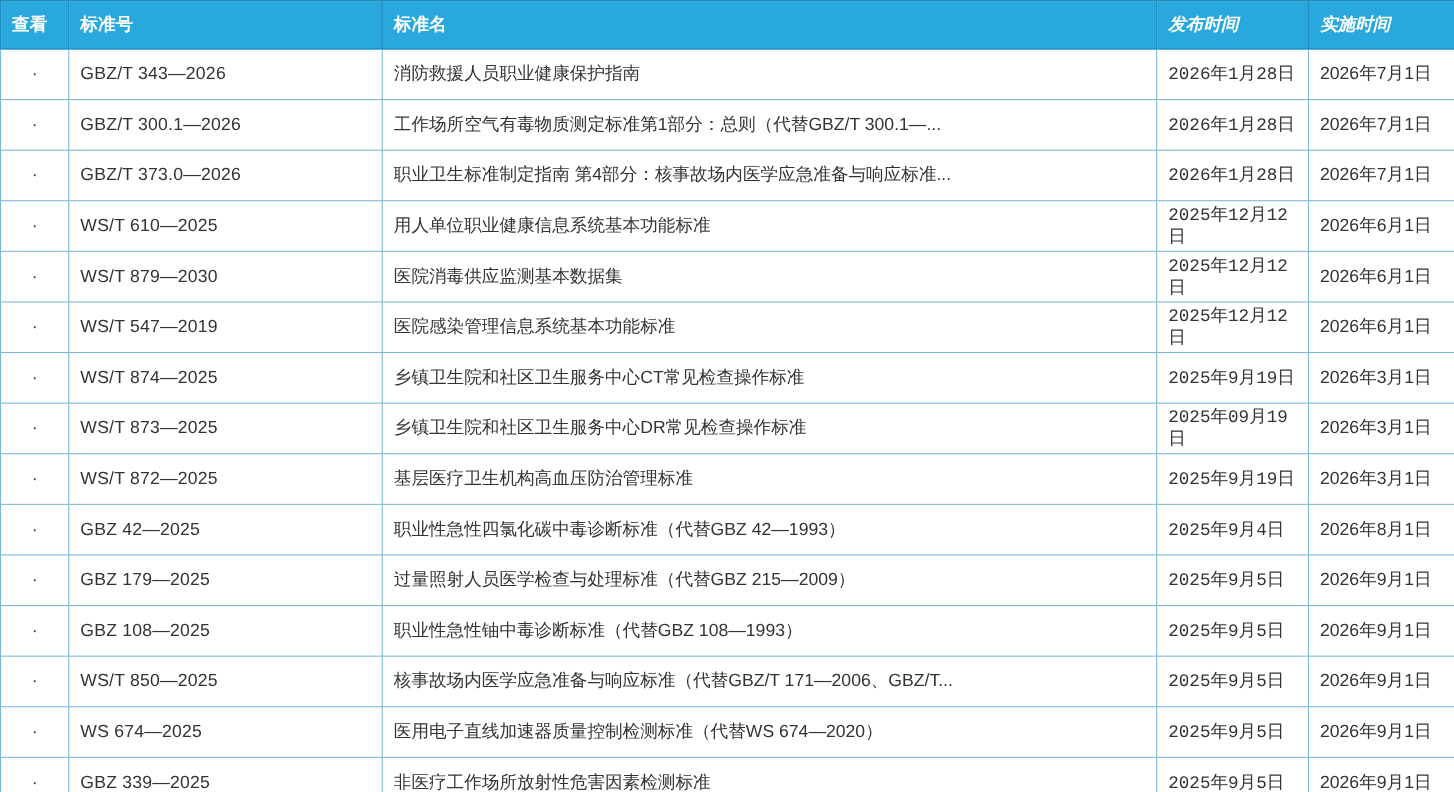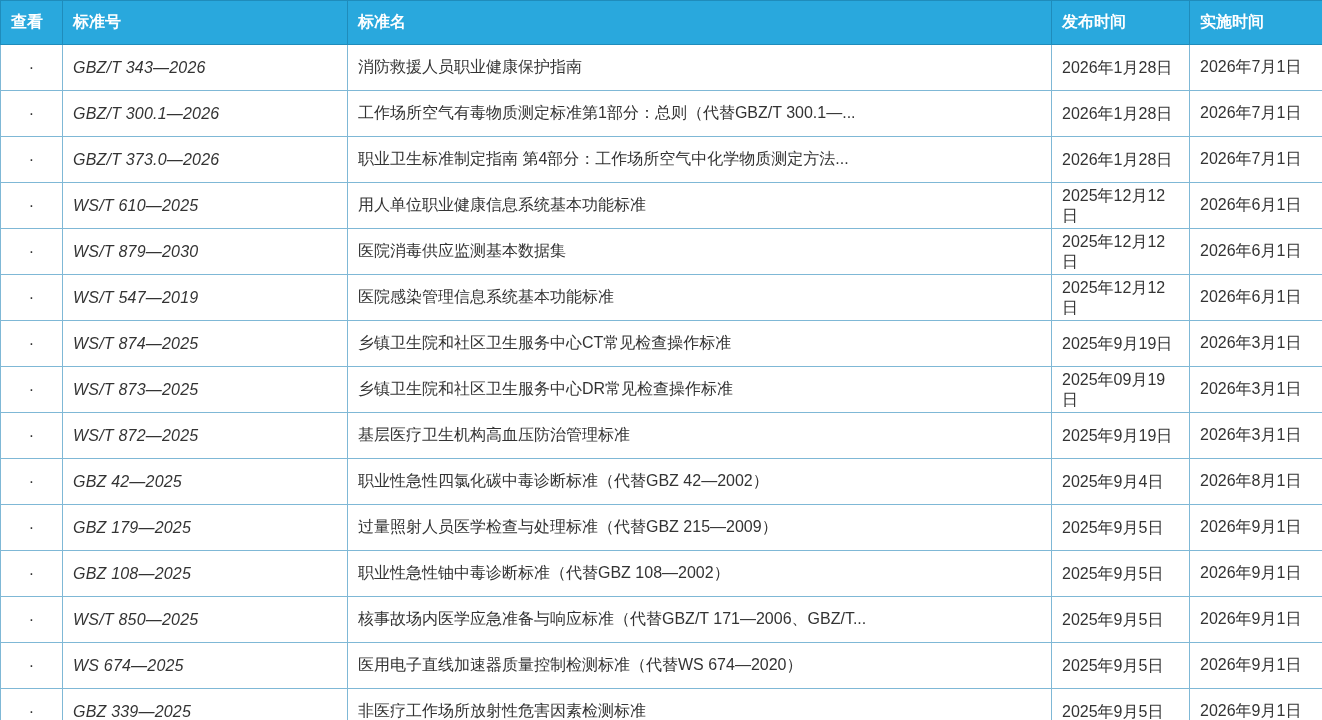--- a/index.html
+++ b/index.html
@@ -34,48 +34,49 @@
     height: 44px;
     text-align: left;
     border-color: #1f8cbb;
   }
   thead th.col-view {
     text-align: center;
   }
   thead th.col-pub,
   thead th.col-impl {
     text-align: center;
+    font-style: italic;
   }
   col.c-view  { width: 62px; }
   col.c-num   { width: 285px; }
   col.c-name  { width: 704px; }
   col.c-pub   { width: 138px; }
   col.c-impl  { width: 133px; }
 
   tbody td {
     height: 46px;
   }
   td.cell-view {
     text-align: center;
     color: #555;
     font-size: 15px;
   }
   td.cell-num {
     letter-spacing: 0.2px;
-    font-style: italic;
   }
   td.cell-name {
     white-space: nowrap;
     overflow: hidden;
     text-overflow: ellipsis;
   }
   td.cell-pub {
     font-size: 15px;
     line-height: 20px;
     padding: 0 6px;
+    font-family: Liberation Mono, monospace;
   }
   td.cell-impl {
     font-size: 16px;
     padding: 0 6px;
     white-space: nowrap;
   }
 </style>
 </head>
 <body>
 
@@ -107,21 +108,21 @@
       <tr>
         <td class="cell-view">·</td>
         <td class="cell-num">GBZ/T 300.1—2026</td>
         <td class="cell-name">工作场所空气有毒物质测定标准第1部分：总则（代替GBZ/T 300.1—...</td>
         <td class="cell-pub">2026年1月28日</td>
         <td class="cell-impl">2026年7月1日</td>
       </tr>
       <tr>
         <td class="cell-view">·</td>
         <td class="cell-num">GBZ/T 373.0—2026</td>
-        <td class="cell-name">职业卫生标准制定指南 第4部分：工作场所空气中化学物质测定方法...</td>
+        <td class="cell-name">职业卫生标准制定指南 第4部分：核事故场内医学应急准备与响应标准...</td>
         <td class="cell-pub">2026年1月28日</td>
         <td class="cell-impl">2026年7月1日</td>
       </tr>
       <tr>
         <td class="cell-view">·</td>
         <td class="cell-num">WS/T 610—2025</td>
         <td class="cell-name">用人单位职业健康信息系统基本功能标准</td>
         <td class="cell-pub">2025年12月12日</td>
         <td class="cell-impl">2026年6月1日</td>
       </tr>
@@ -156,35 +157,35 @@
       <tr>
         <td class="cell-view">·</td>
         <td class="cell-num">WS/T 872—2025</td>
         <td class="cell-name">基层医疗卫生机构高血压防治管理标准</td>
         <td class="cell-pub">2025年9月19日</td>
         <td class="cell-impl">2026年3月1日</td>
       </tr>
       <tr>
         <td class="cell-view">·</td>
         <td class="cell-num">GBZ 42—2025</td>
-        <td class="cell-name">职业性急性四氯化碳中毒诊断标准（代替GBZ 42—2002）</td>
+        <td class="cell-name">职业性急性四氯化碳中毒诊断标准（代替GBZ 42—1993）</td>
         <td class="cell-pub">2025年9月4日</td>
         <td class="cell-impl">2026年8月1日</td>
       </tr>
       <tr>
         <td class="cell-view">·</td>
         <td class="cell-num">GBZ 179—2025</td>
         <td class="cell-name">过量照射人员医学检查与处理标准（代替GBZ 215—2009）</td>
         <td class="cell-pub">2025年9月5日</td>
         <td class="cell-impl">2026年9月1日</td>
       </tr>
       <tr>
         <td class="cell-view">·</td>
         <td class="cell-num">GBZ 108—2025</td>
-        <td class="cell-name">职业性急性铀中毒诊断标准（代替GBZ 108—2002）</td>
+        <td class="cell-name">职业性急性铀中毒诊断标准（代替GBZ 108—1993）</td>
         <td class="cell-pub">2025年9月5日</td>
         <td class="cell-impl">2026年9月1日</td>
       </tr>
       <tr>
         <td class="cell-view">·</td>
         <td class="cell-num">WS/T 850—2025</td>
         <td class="cell-name">核事故场内医学应急准备与响应标准（代替GBZ/T 171—2006、GBZ/T...</td>
         <td class="cell-pub">2025年9月5日</td>
         <td class="cell-impl">2026年9月1日</td>
       </tr>

